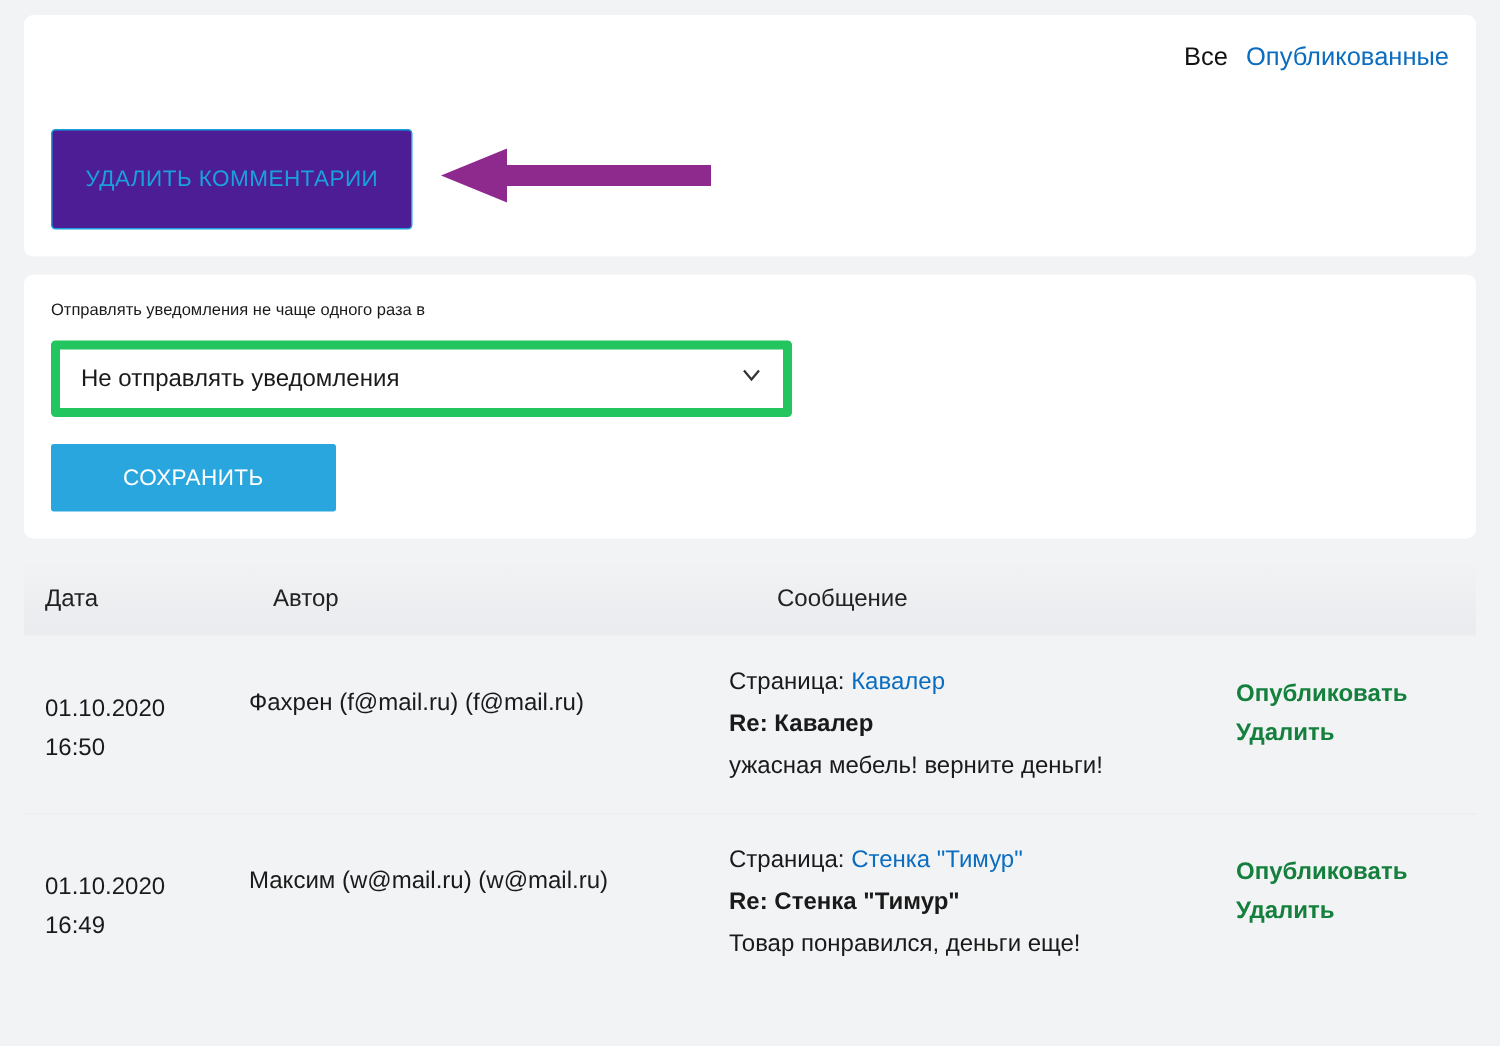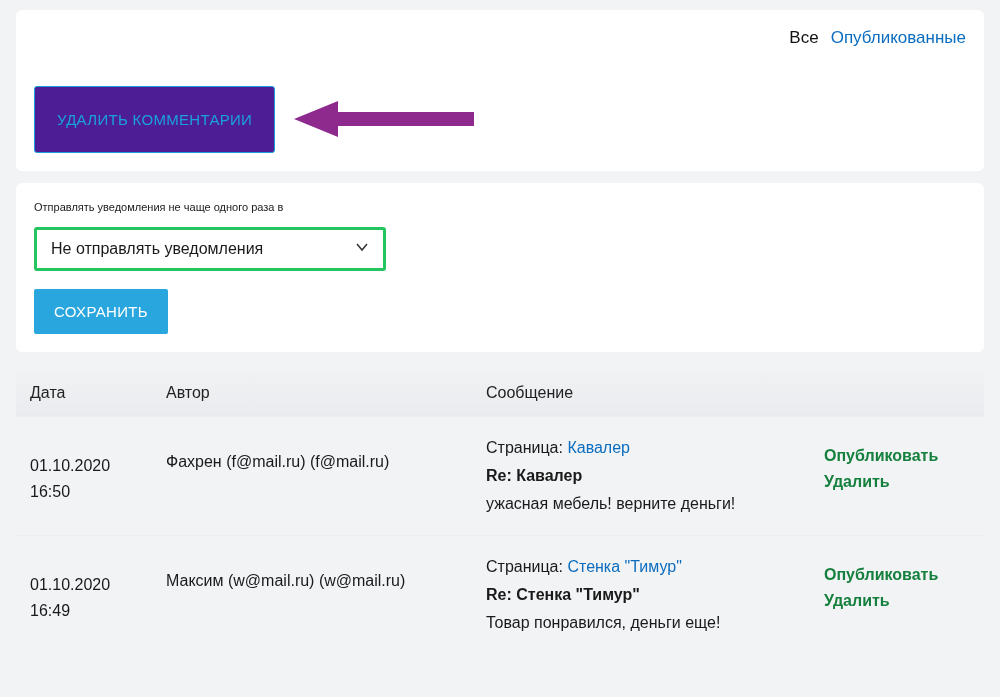--- a/index.html
+++ b/index.html
@@ -42,50 +42,51 @@
     margin-top: 20px;
   }
   .arrow-wrap {
     position: relative;
     display: inline-block;
     vertical-align: middle;
     margin-left: 14px;
   }
   .label-row { font-size: 11px; margin-bottom: 14px; }
   .select {
-    width: 352px;
-    border: 3px solid #22c55e;
+    width: 494px;
+    border: 6px solid #22c55e;
     border-radius: 3px;
     padding: 10px 14px;
     font-size: 16px;
     display: flex;
     align-items: center;
     justify-content: space-between;
     cursor: pointer;
     background: #fff;
   }
   .btn-primary {
     display: inline-block;
     margin-top: 18px;
     background: #2aa6de;
     color: #fff;
     border: none;
-    padding: 14px 20px;
+    padding: 14px 48px;
     font-size: 15px;
     letter-spacing: 0.3px;
     border-radius: 2px;
     cursor: pointer;
   }
   .table { margin: 18px 16px 0 16px; }
   .thead {
     display: flex;
     background: linear-gradient(#f0f2f4, #e9ebee);
     padding: 14px 10px;
     font-size: 16px;
     color: #222;
+    gap: 16px;
   }
   .col-date { width: 140px; padding-left: 4px; }
   .col-author { width: 320px; }
   .col-msg { flex: 1; }
   .col-actions { width: 150px; }
   .trow {
     display: flex;
     padding: 22px 10px;
     align-items: flex-start;
     border-top: 1px solid #eee;

